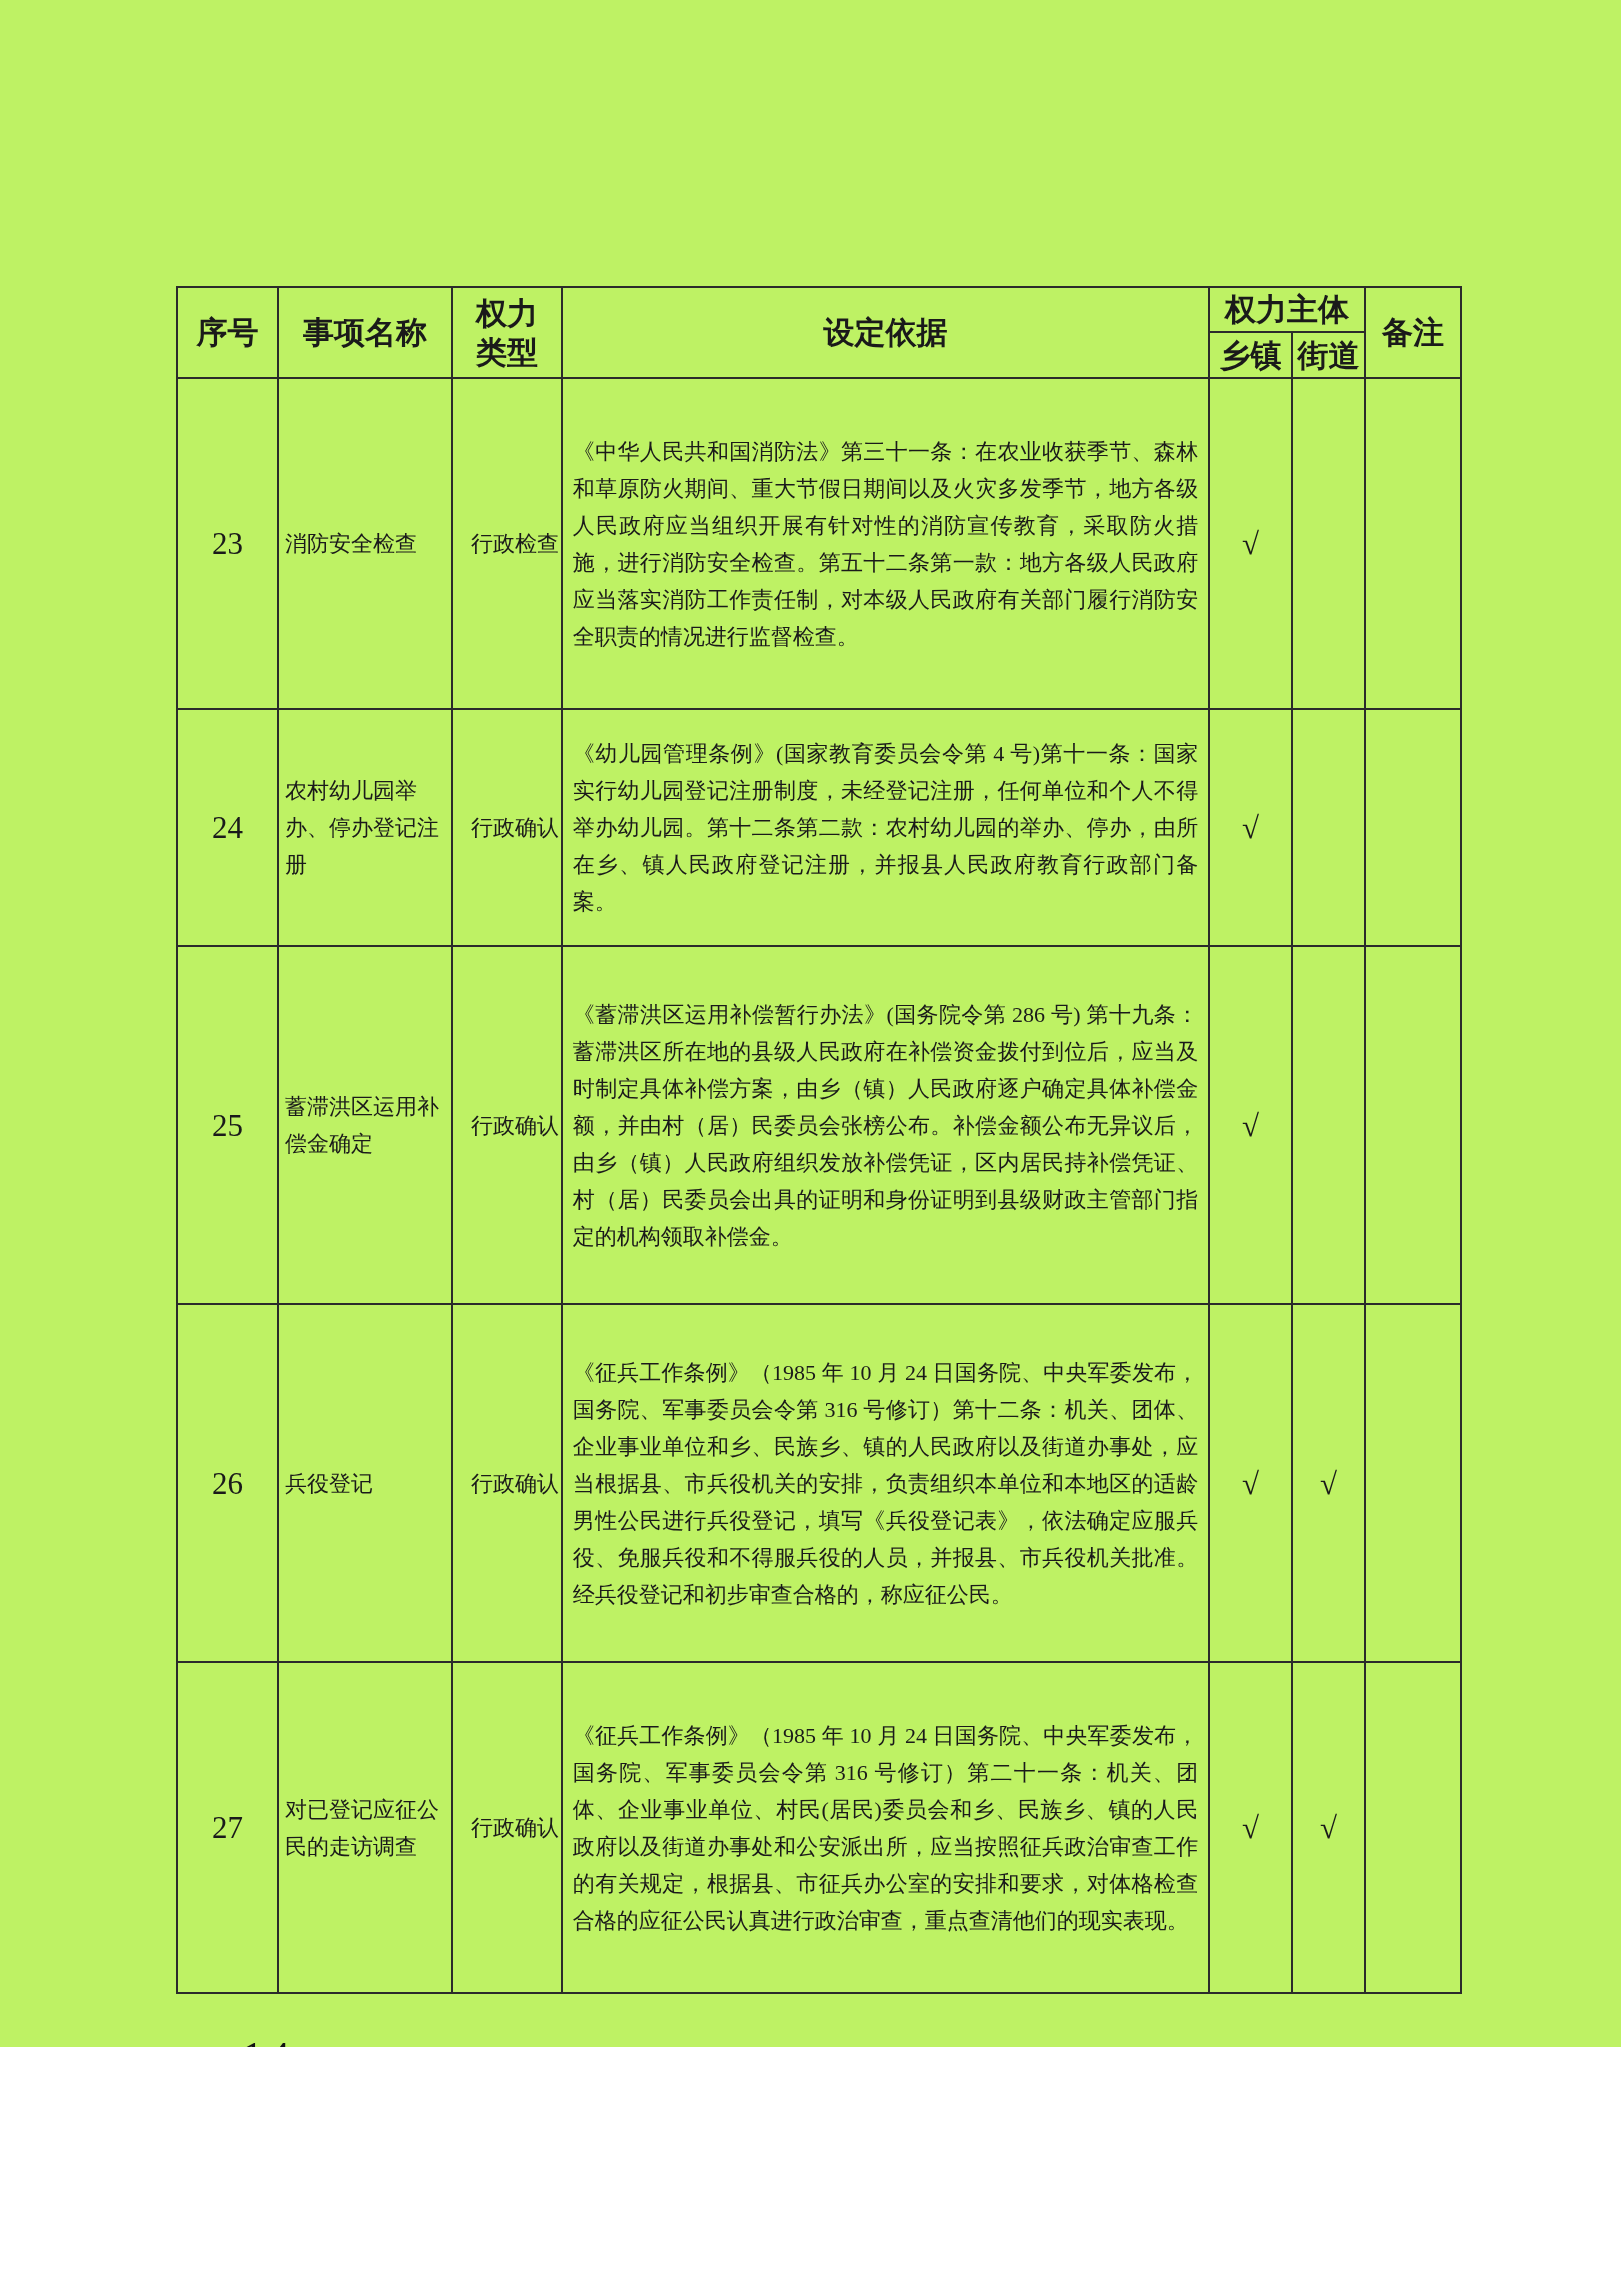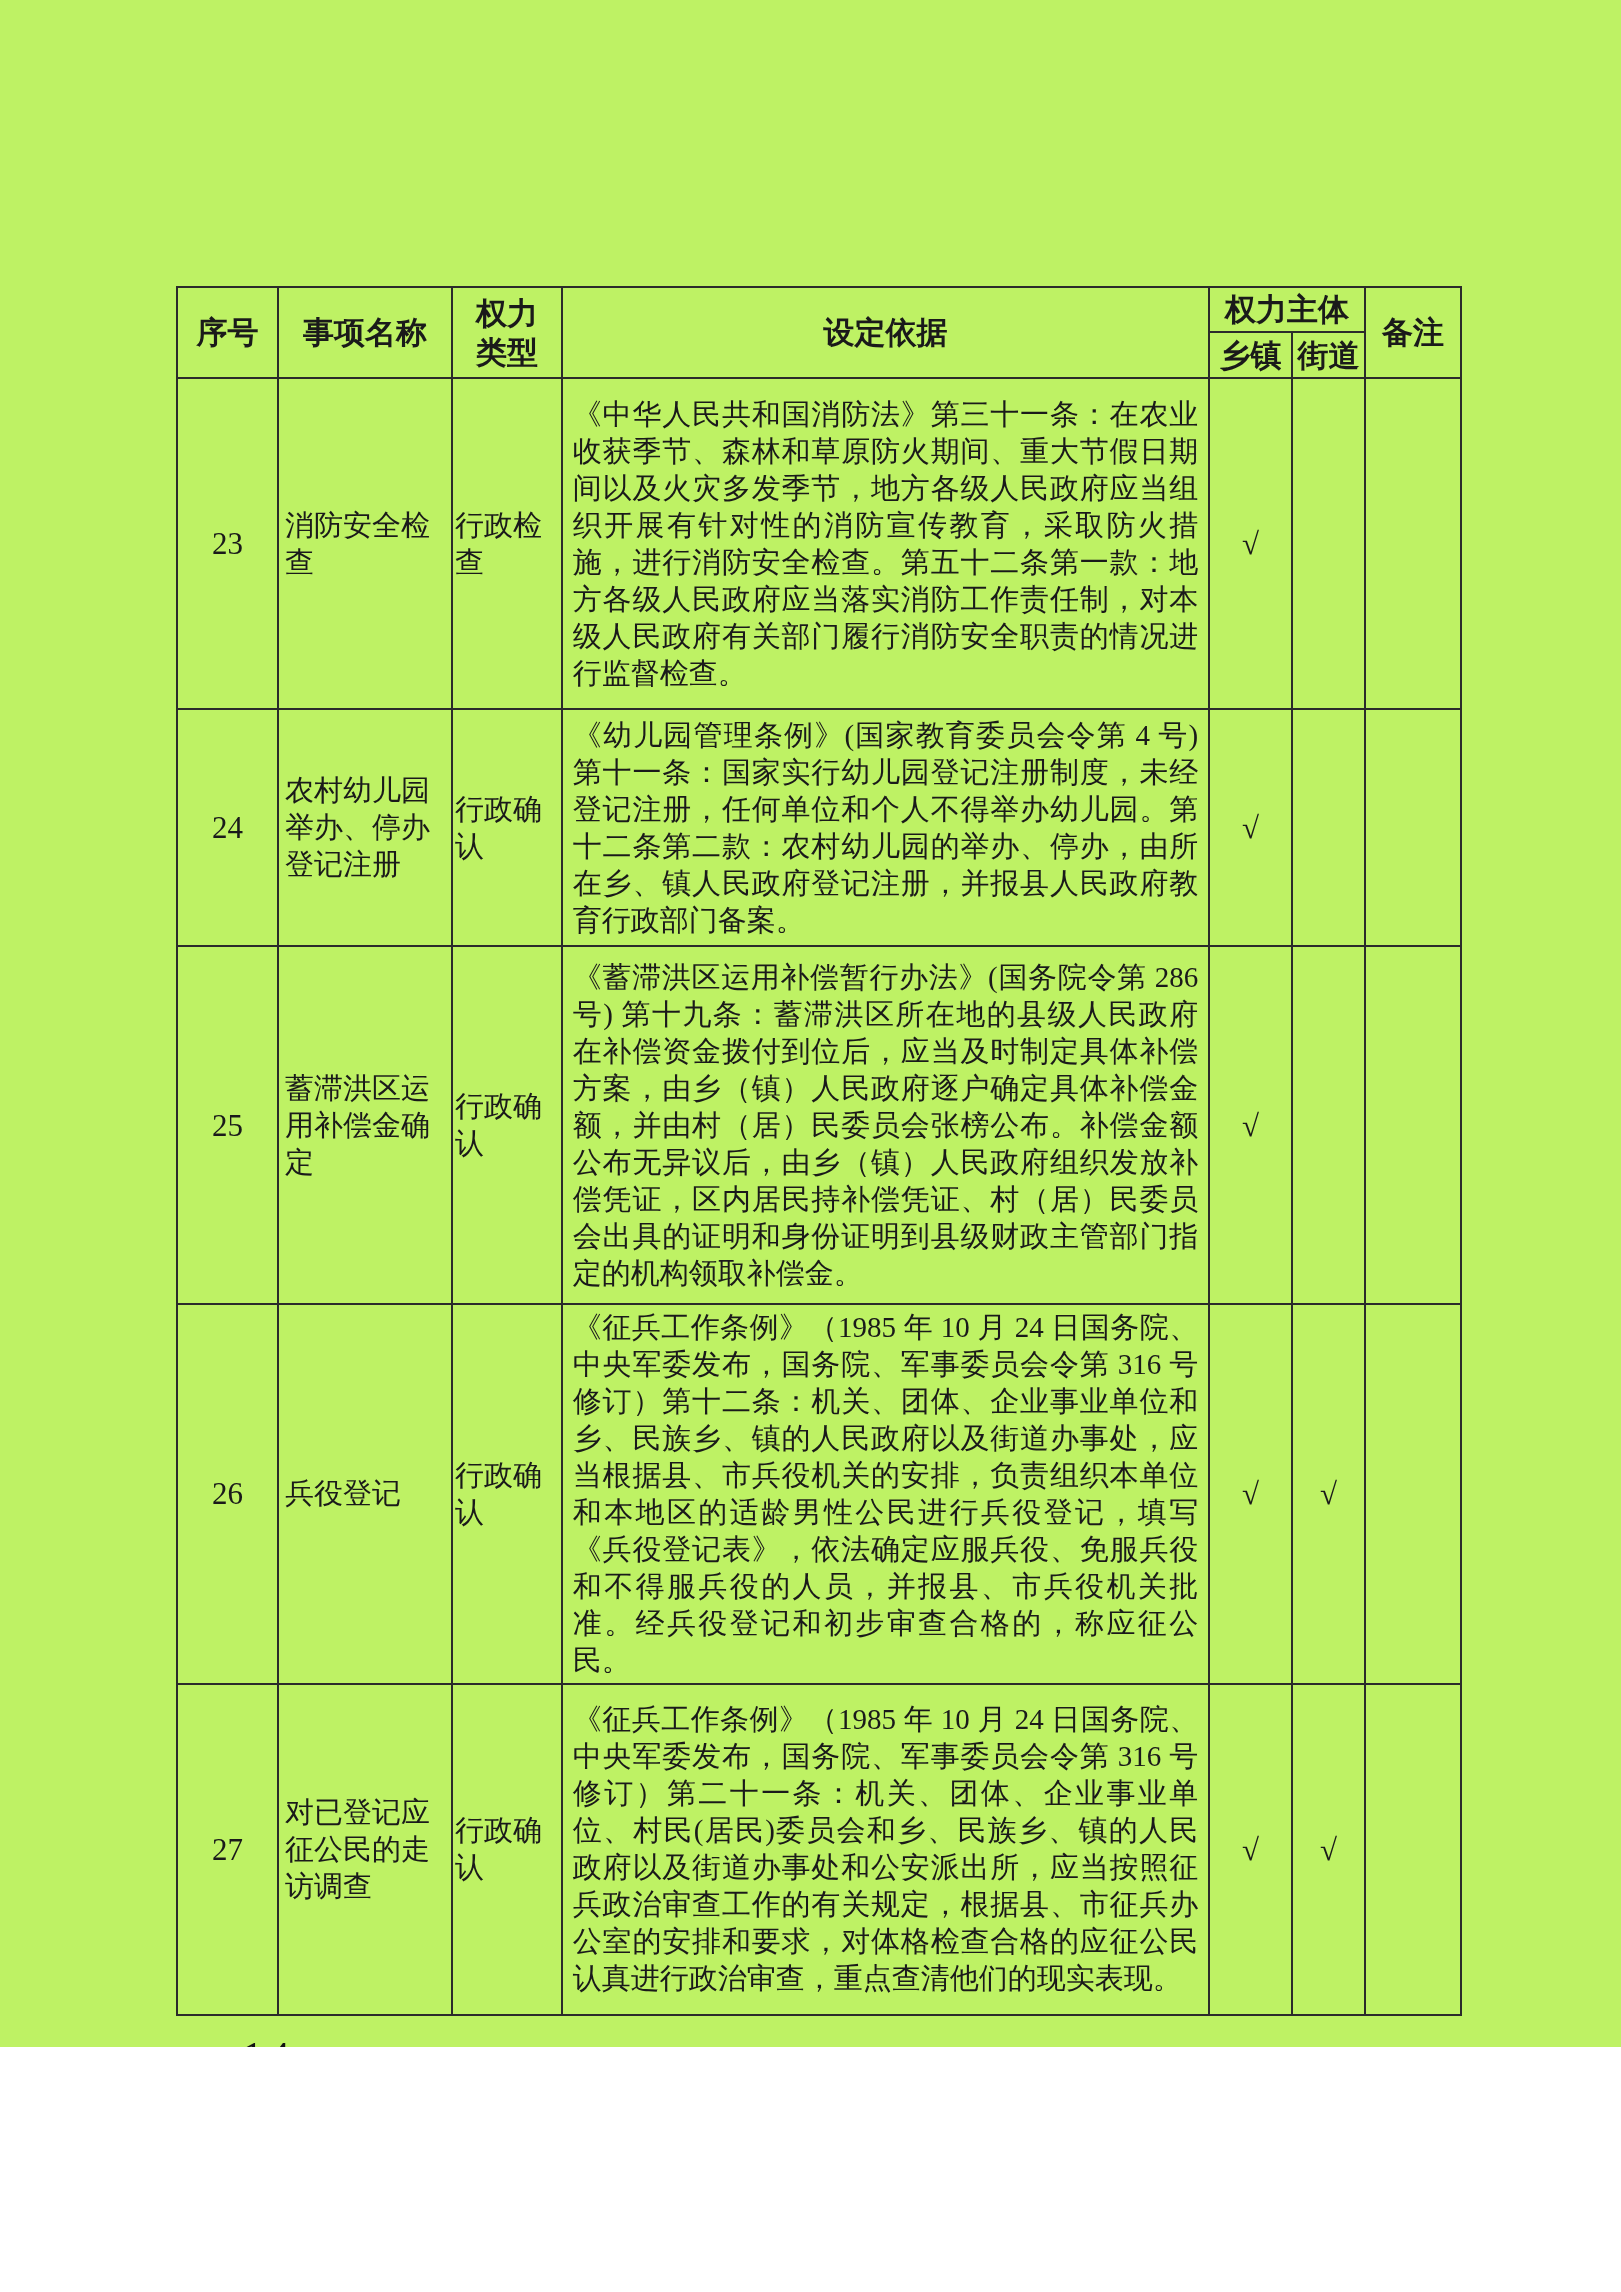--- a/index.html
+++ b/index.html
@@ -35,35 +35,35 @@
     font-size: 31px;
     line-height: 39px;
     text-align: center;
     vertical-align: middle;
     padding: 0;
     white-space: pre-line;
   }
   .power-table thead tr.h1 { height: 45px; }
   .power-table thead tr.h2 { height: 46px; }
   .power-table td {
-    font-size: 29px;
+    font-size: 22px;
     line-height: 37px;
     vertical-align: middle;
   }
   td.c-serial {
     text-align: center;
     font-size: 31px;
     padding: 16px;
   }
   td.c-name {
     text-align: left;
     padding: 0 5.9px;
   }
   td.c-type {
-    text-align: left;
+    text-align: right;
     padding: 0 2px;
   }
   td.c-basis {
     text-align: justify;
     padding: 3.9px 9.8px;
   }
   td.c-check {
     text-align: center;
     font-size: 31px;
     padding: 0;

